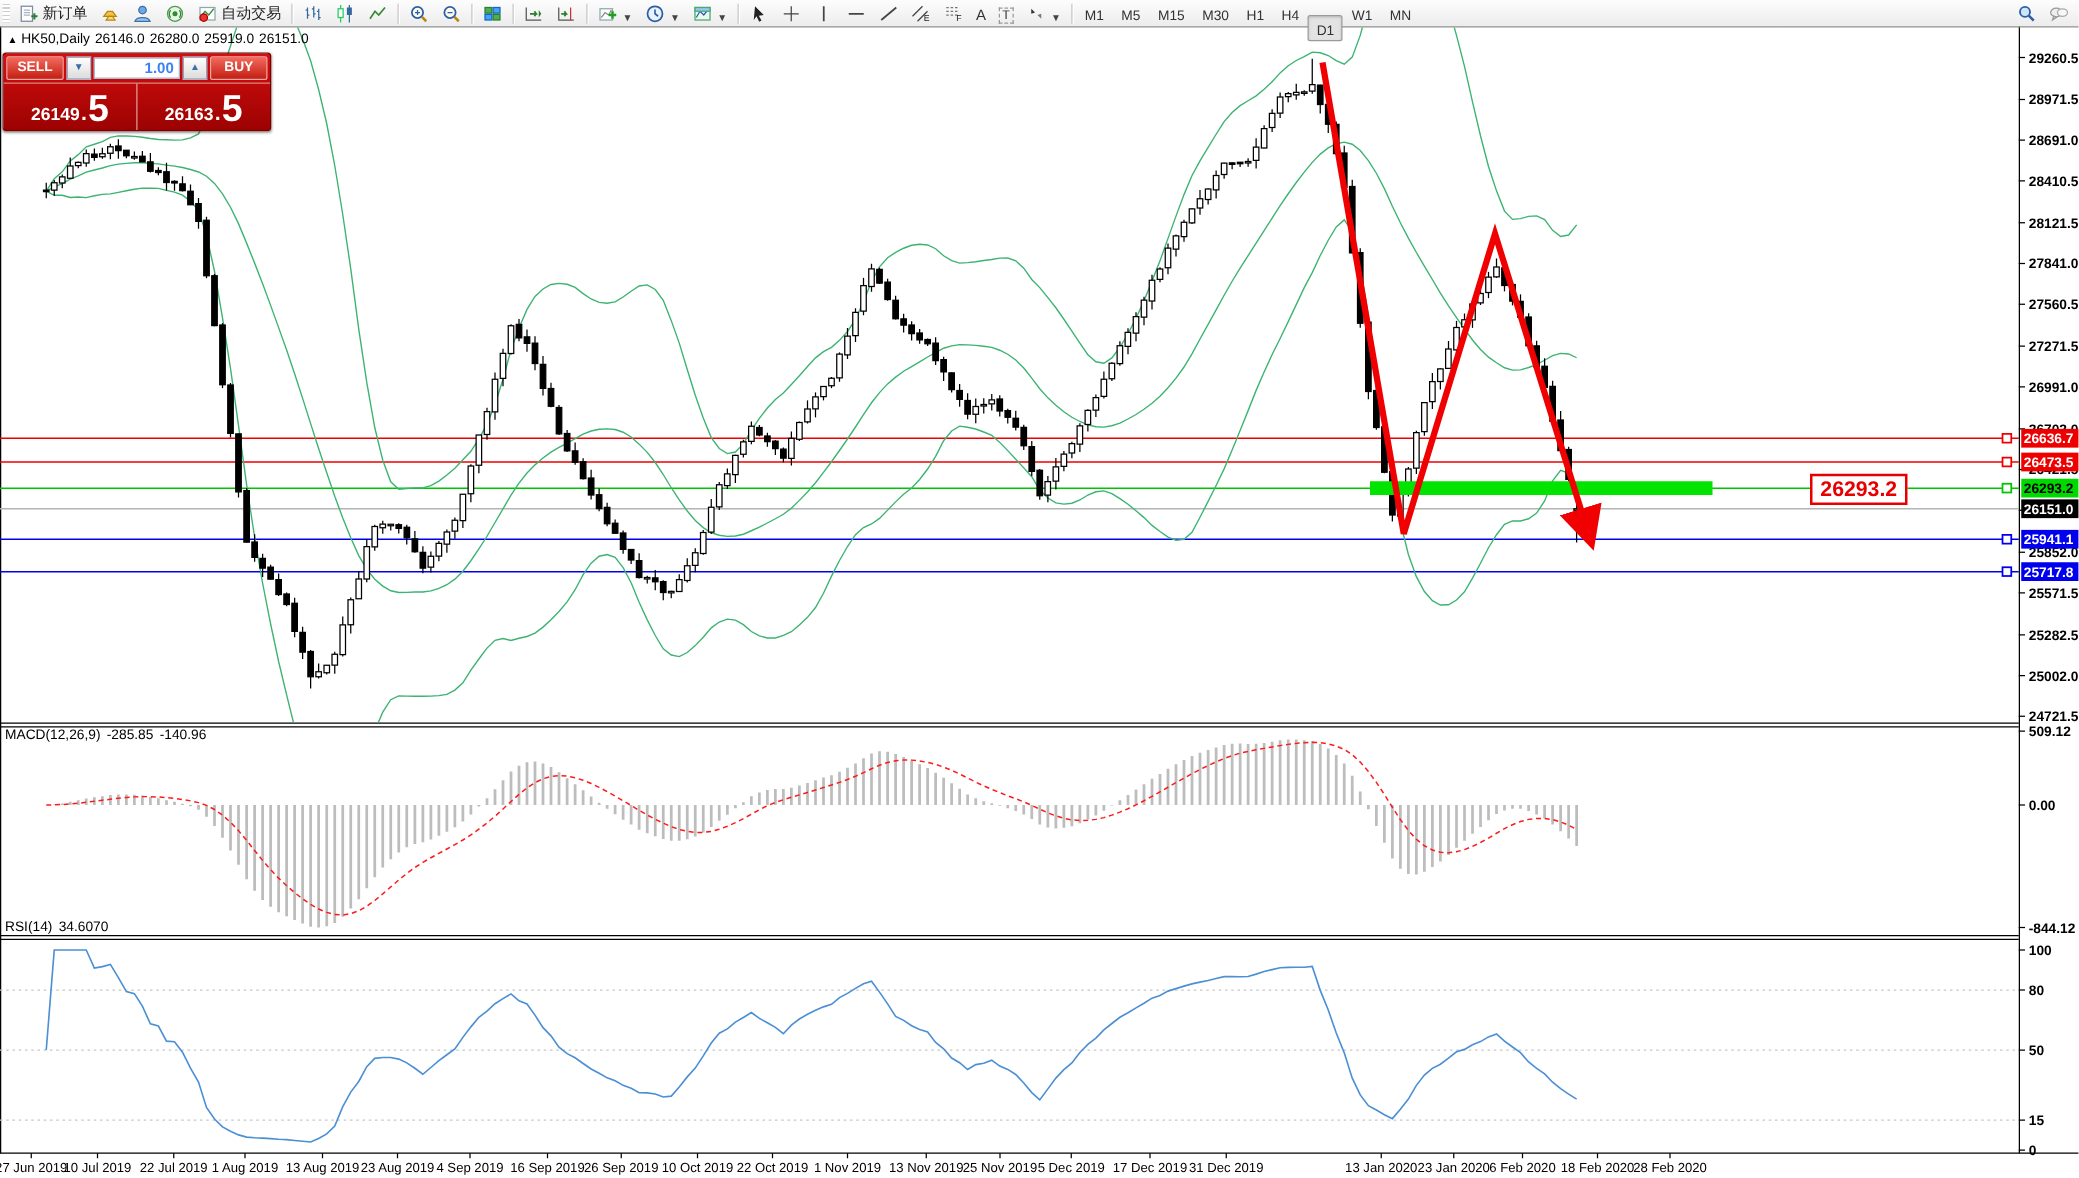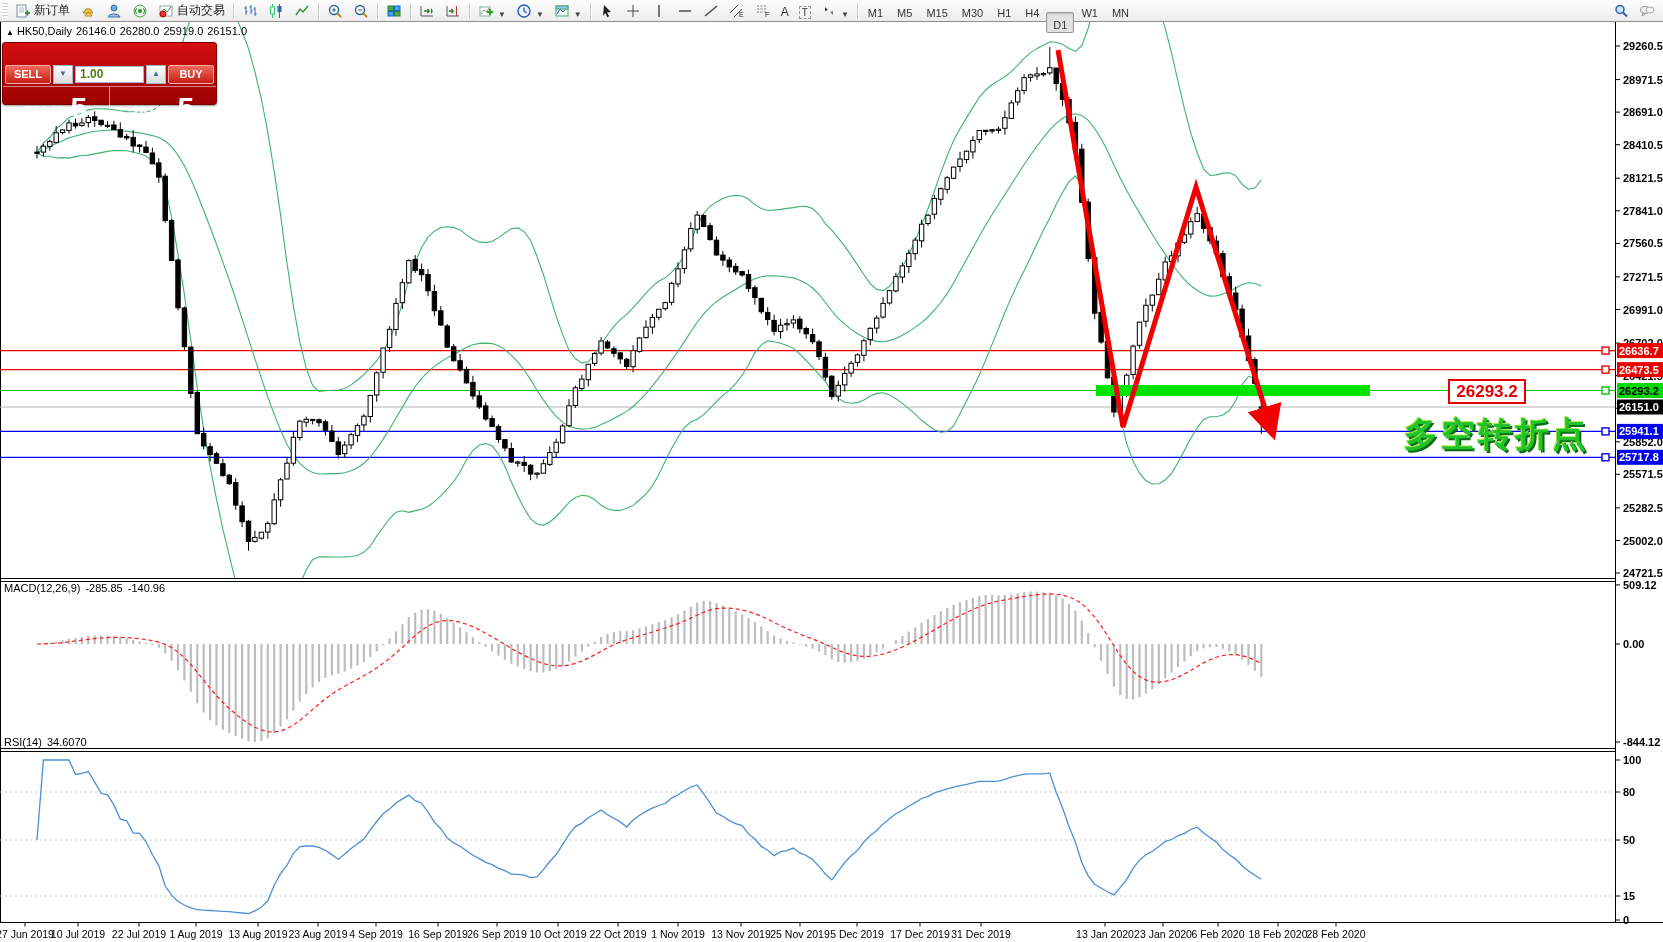--- a/index.html
+++ b/index.html
@@ -19,27 +19,27 @@
   .drop{font-size:8px;color:#444;margin-left:1px;}
   .tb-right{margin-left:auto;display:flex;align-items:center;margin-right:8px;gap:10px;}
   .icon16{width:16px;height:16px;display:inline-block;vertical-align:middle;}
   
   .chart-title{position:absolute;left:6px;top:25px;z-index:3;font-size:11px;color:#000;}
   .chart-title .mark{font-size:8px;margin-right:3px;}
   .chart-title span{margin-right:4px;}
   .trade-panel{position:absolute;left:2px;top:42px;width:213px;height:61px;z-index:4;
     background:linear-gradient(#d40f0f,#9c0202);border:1px solid #7a0000;border-radius:3px;
     box-shadow:0 1px 2px rgba(0,0,0,.4);}
-  .tp-row1{display:flex;align-items:center;height:21px;padding:1px 2px;gap:2px;margin-top:20px;}
+  .tp-row1{display:flex;align-items:center;height:21px;padding:1px 2px;gap:2px;}
   .tp-btn{flex:0 0 44px;height:17px;line-height:16px;text-align:center;color:#fff;font-weight:bold;
     font-size:11px;background:linear-gradient(#f26a5e,#c41e12);border:1px solid #f4a9a2;border-radius:2px;}
   .tp-spin{width:18px;height:17px;background:linear-gradient(#fefefe,#dcdcdc);border:1px solid #9db8cf;
     color:#3a6ea5;font-size:8px;text-align:center;line-height:16px;}
   .tp-vol{flex:1;height:15px;background:#fff;border:1px solid #9db8cf;font-size:12px;font-weight:bold;
-    padding:0 4px;color:#4d7c0f;font-family:"Liberation Sans",sans-serif;}
+    text-align:right;padding:0 4px;color:#3b82f6;font-family:"Liberation Sans",sans-serif;}
   .tp-prices{display:flex;height:37px;border-top:1px solid rgba(255,255,255,.5);}
   .tp-cell{flex:1;display:flex;align-items:flex-end;justify-content:center;padding-bottom:3px;color:#fff;}
   .tp-cell.left{border-right:1px solid rgba(255,255,255,.6);}
   .p-main{font-size:14px;font-weight:bold;line-height:20px;}
   .p-dot{font-size:17px;font-weight:bold;margin:0 1px;}
   .p-big{font-size:30px;font-weight:bold;line-height:26px;}
   .macd-label,.rsi-label{position:absolute;left:4px;z-index:3;font-size:11px;color:#000;}
   .macd-label{top:582px;}
   .rsi-label{top:736px;}
   .macd-label span,.rsi-label span{margin-right:5px;}
@@ -1051,14 +1051,13 @@
   </div>
 
   <div class="macd-label">
     <span>MACD(12,26,9)</span><span>-285.85</span><span>-140.96</span>
   </div>
   <div class="rsi-label">
     <span>RSI(14)</span><span>34.6070</span>
   </div>
 
   <div class="anno-pricebox">26293.2</div>
-  <div class="anno-cn">多空转折点</div>
 </div>
 
 </body></html>

